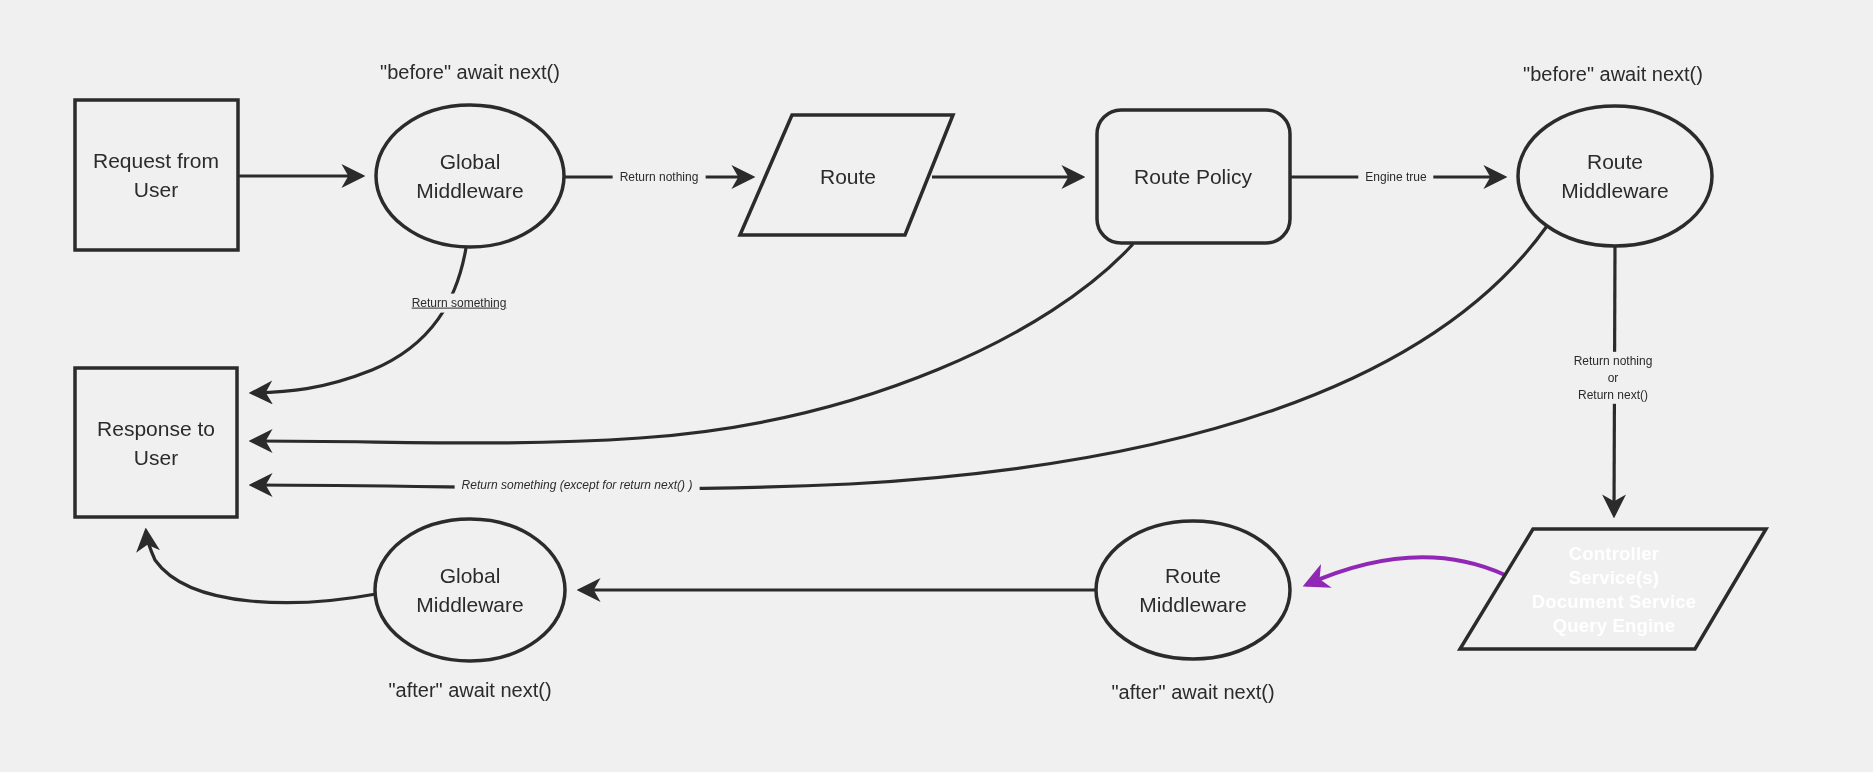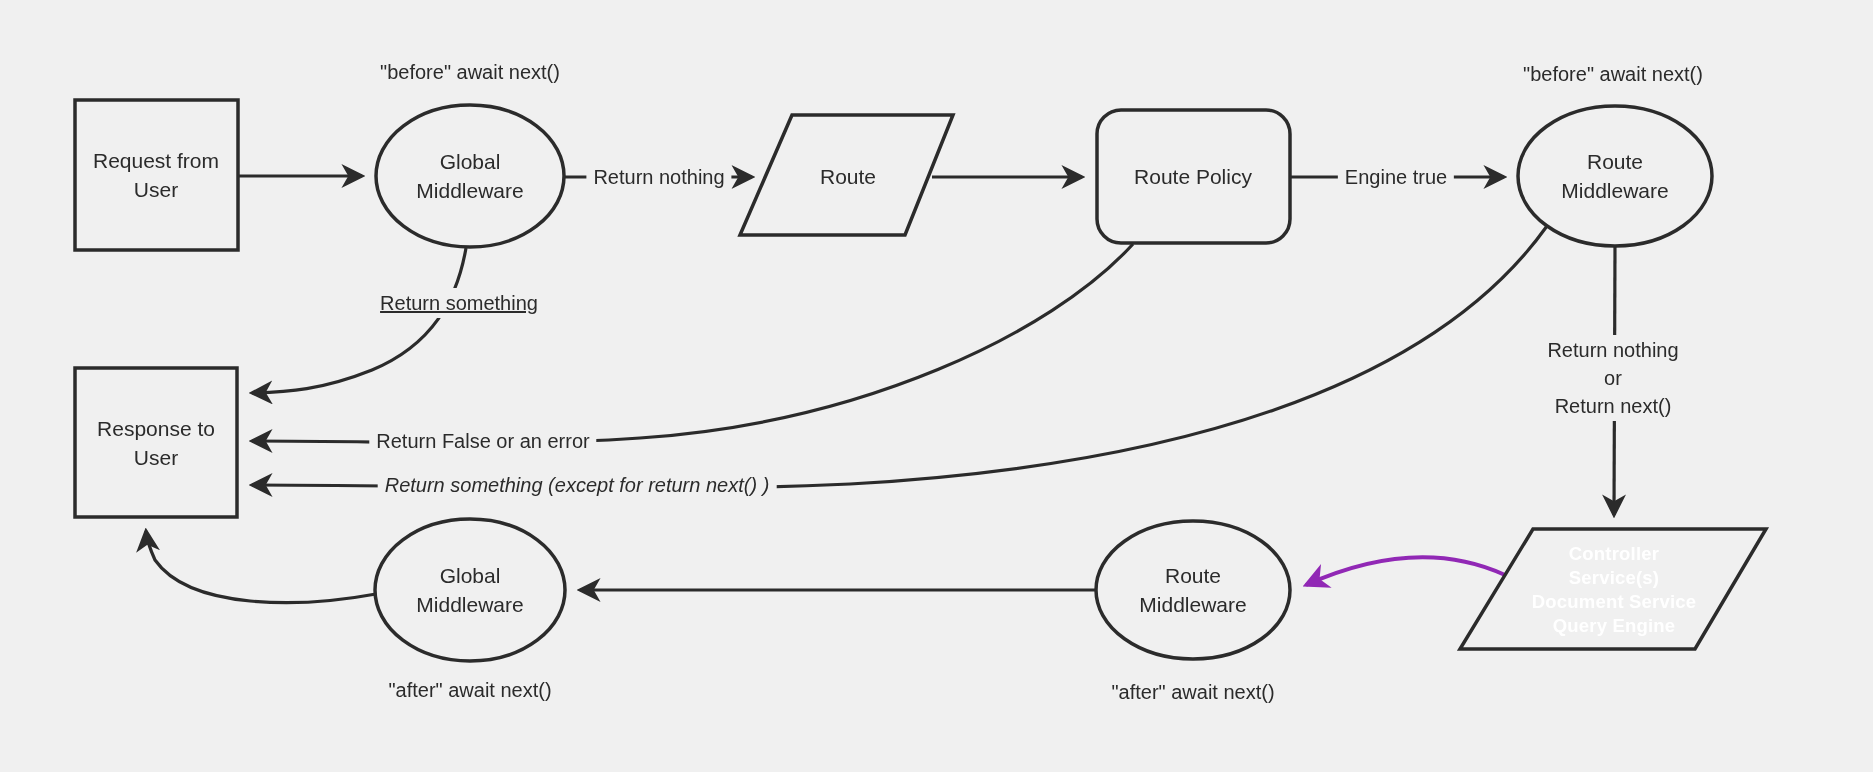--- a/index.html
+++ b/index.html
@@ -14,21 +14,21 @@
   .stage svg { position: absolute; left: 0; top: 0; }
 
   .lbl {
     position: absolute;
     transform: translate(-50%, -50%);
     text-align: center;
     white-space: pre-line;
     color: #2b2b2b;
   }
   .node-label  { font-size: 21px; line-height: 1.4; }
-  .edge-label  { font-size: 20px; line-height: 1.4; background: #f0f0f0; padding: 1px 7px; }
+  .edge-label  { font-size: 12px; line-height: 1.4; background: #f0f0f0; padding: 1px 7px; }
   .free-label  { font-size: 20px; line-height: 1.3; }
   .purple-label{
     font-size: 18.5px;
     font-weight: bold;
     color: #ffffff;
     line-height: 1.3;
     letter-spacing: 0.2px;
   }
 
   .shape   { fill: #f0f0f0; stroke: #2b2b2b; stroke-width: 3.5; }
@@ -97,19 +97,18 @@
 User</div>
 
   <div class="lbl free-label" style="left:470px; top:72px;">"before" await next()</div>
   <div class="lbl free-label" style="left:1613px; top:74px;">"before" await next()</div>
   <div class="lbl free-label" style="left:470px; top:690px;">"after" await next()</div>
   <div class="lbl free-label" style="left:1193px; top:692px;">"after" await next()</div>
 
   <div class="lbl edge-label" style="left:659px; top:177px;">Return nothing</div>
   <div class="lbl edge-label" style="left:1396px; top:177px;">Engine true</div>
   <div class="lbl edge-label" style="left:459px; top:303px;text-decoration:underline;">Return something</div>
-  <div class="lbl edge-label" style="left:483px; top:441px;">Return False or an error</div>
   <div class="lbl edge-label" style="left:577px; top:485px;font-style:italic;">Return something (except for return next() )</div>
   <div class="lbl edge-label" style="left:1613px; top:378px;">Return nothing
 or
 Return next()</div>
 
 </div>
 
 </body></html>

